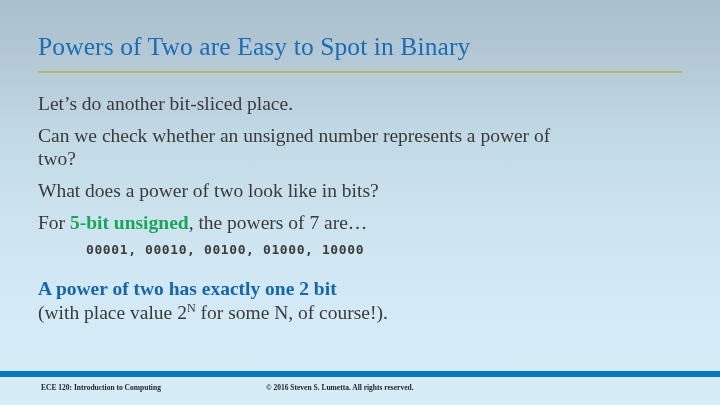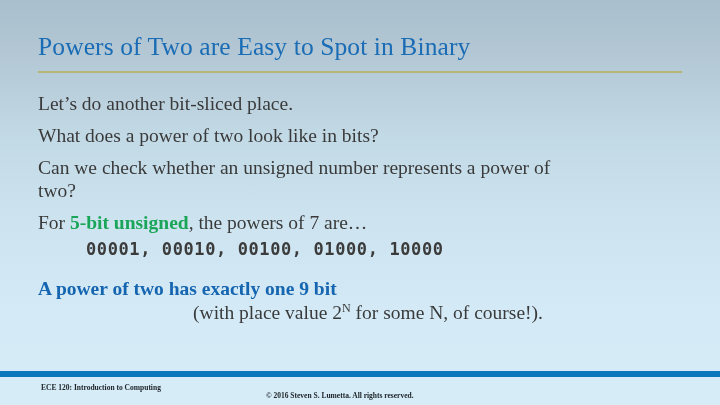--- a/index.html
+++ b/index.html
@@ -63,33 +63,32 @@
   .green-em {
     color: #1aa558;
     font-weight: bold;
   }
 
   .binary-line {
     margin: 4px 0 16px 0;
     padding-left: 48px;
     font-family: "DejaVu Sans Mono", "Liberation Mono", monospace;
     font-weight: bold;
-    font-size: 17px;
+    font-size: 13px;
     letter-spacing: 0.6px;
     color: #3b3b3b;
   }
 
   .blue-strong {
     color: #1565b0;
     font-weight: bold;
     margin: 0;
   }
   .paren-line {
     margin: 1px 0 0 0;
-    text-align: center;
   }
   .sup {
     font-size: 0.62em;
     vertical-align: super;
     line-height: 0;
   }
 
   
   #footer-bar {
     position: absolute;
@@ -113,21 +112,21 @@
   }
   #footer-course {
     position: absolute;
     left: 41px;
     top: 0;
     white-space: nowrap;
   }
   #footer-copyright {
     position: absolute;
     left: 266px;
-    top: 8px;
+    top: 0;
     white-space: nowrap;
   }
   #footer-slide {
     position: absolute;
     left: 643px;
     top: 0;
     white-space: nowrap;
     margin-top: 39px;
   }
 </style>
@@ -136,29 +135,29 @@
 
 <div id="slide">
 
   <div id="title">Powers of Two are Easy to Spot in Binary</div>
   <div id="title-rule"></div>
 
   <div id="body">
 
     <p class="para">Let’s do another bit-sliced place.</p>
 
+    <p class="para">Can we check whether an unsigned number represents a power of two?</p>
+
     <p class="para">What does a power of two look like in bits?</p>
-
-    <p class="para">Can we check whether an unsigned number represents a power of two?</p>
 
     <p class="para tight"><span>For </span><span class="green-em">5-bit unsigned</span><span>, the powers of 7 are…</span></p>
 
     <div class="binary-line">00001, 00010, 00100, 01000, 10000</div>
 
-    <p class="blue-strong">A power of two has exactly one 9 bit</p>
+    <p class="blue-strong">A power of two has exactly one 2 bit</p>
 
     <p class="paren-line"><span>(with place value 2</span><span class="sup">N</span><span> for some N, of course!).</span></p>
 
   </div>
 
   <div id="footer-bar"></div>
 
   <div id="footer">
     <span id="footer-course">ECE 120: Introduction to Computing</span>
     <span id="footer-copyright">© 2016 Steven S. Lumetta.  All rights reserved.</span>

